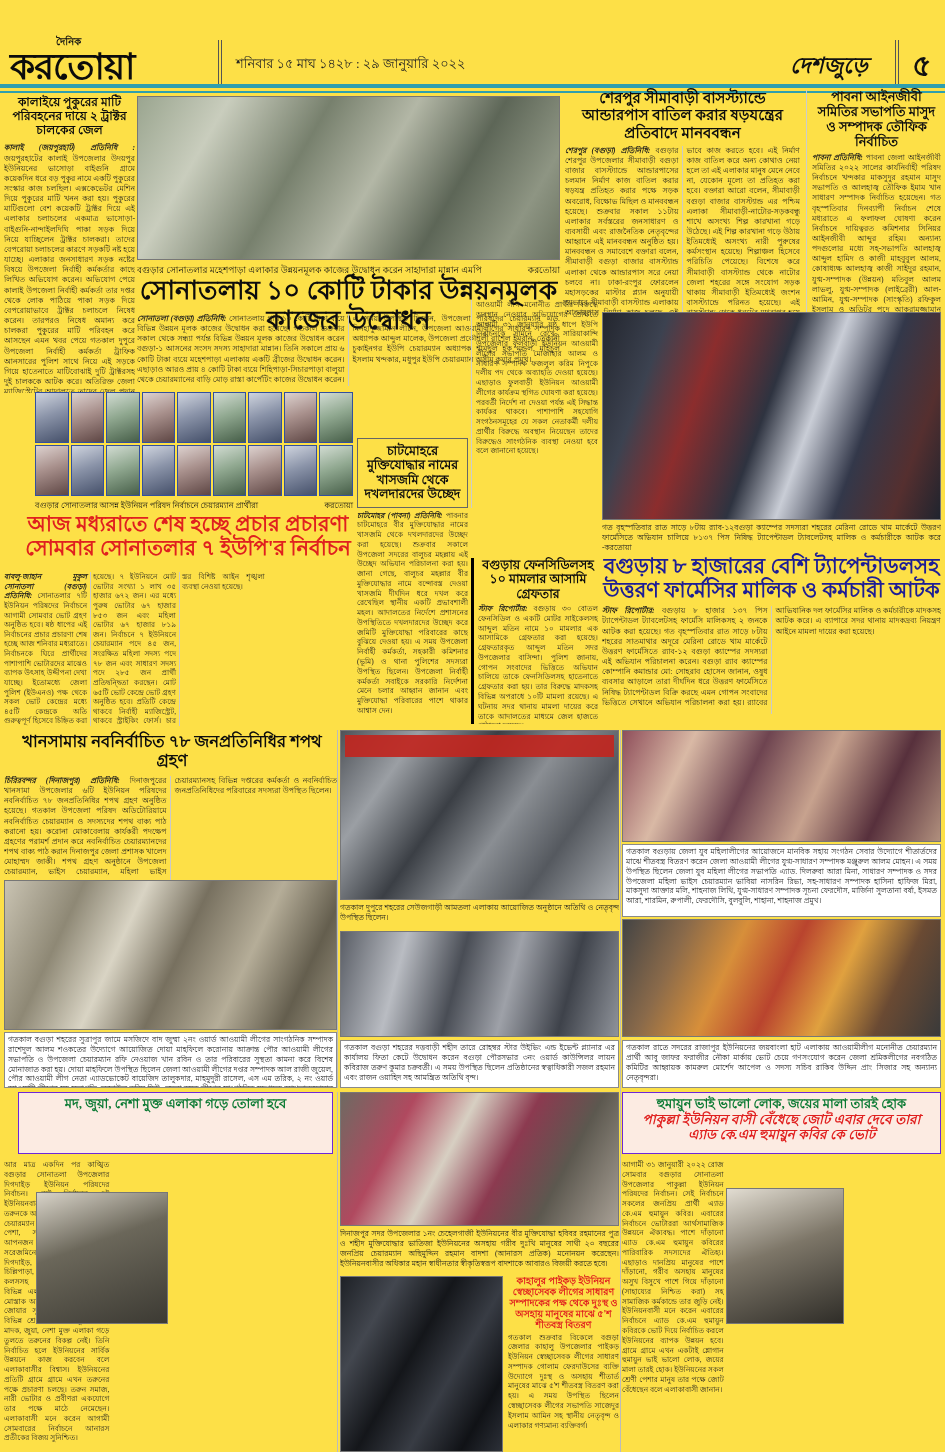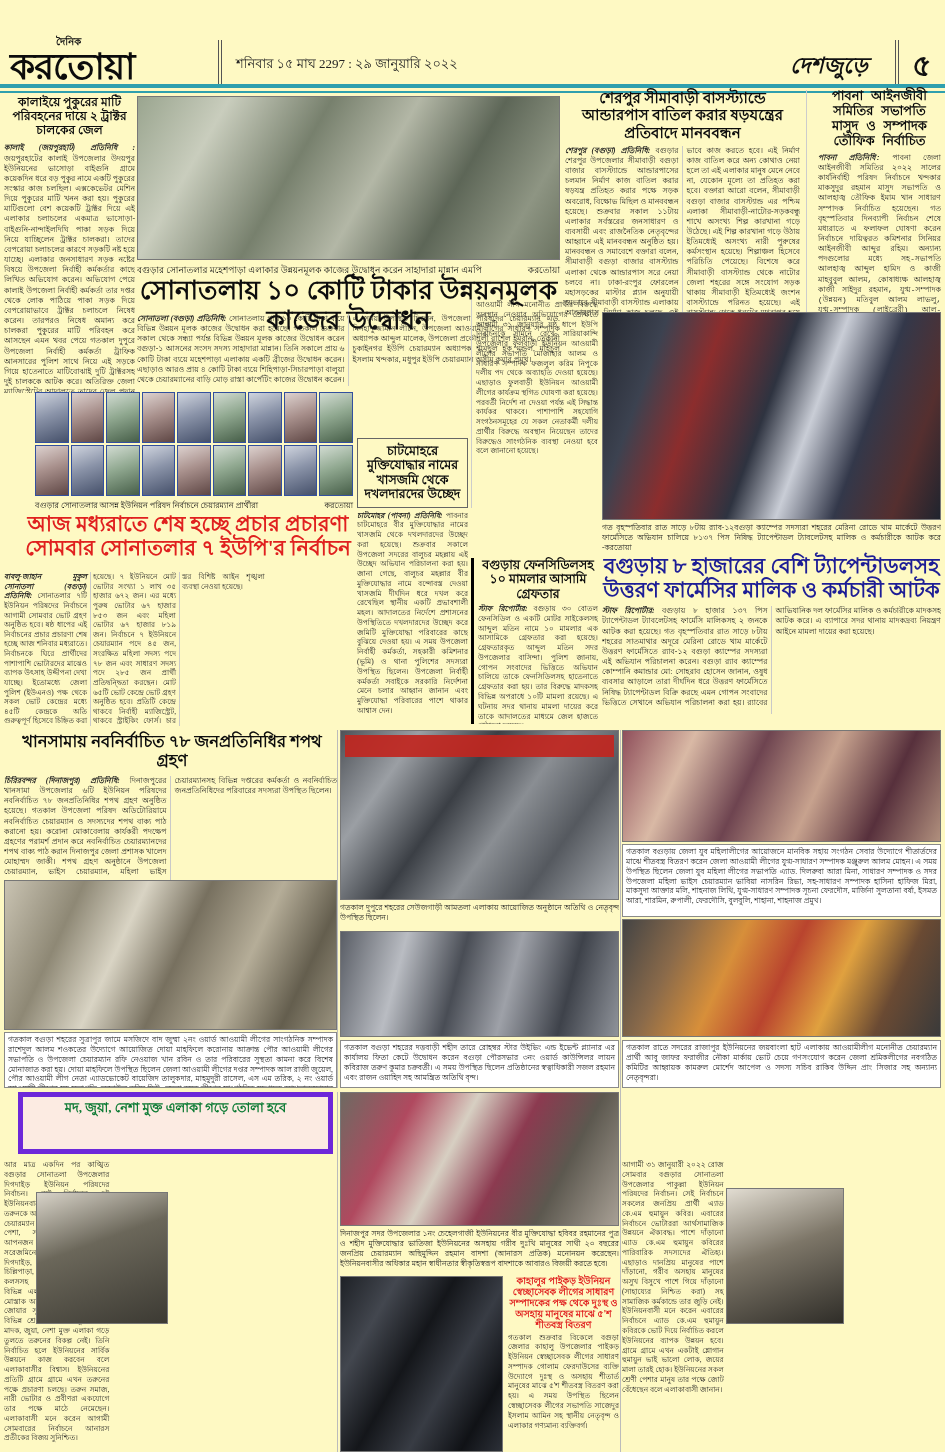--- a/index.html
+++ b/index.html
@@ -1,19 +1,19 @@
 <!DOCTYPE html>
 <html><head>
 <meta charset="utf-8">
 <style>
   * { margin:0; padding:0; box-sizing:border-box; }
   html,body { background:#e8e8e8; }
   .page {
     position:relative; width:945px; height:1452px; margin:0 auto;
-    background:#fef9c3; overflow:hidden;
+    background:#fde047; overflow:hidden;
     font-family:"Liberation Serif", serif; color:#111;
   }
   .abs { position:absolute; }
   
   .masthead-title { font-size:36px; font-weight:900; letter-spacing:-1px; line-height:1; color:#0c0c0c; }
   .masthead-daily { font-size:10px; font-weight:bold; display:block; margin-left:46px; margin-bottom:-2px; }
   .hdr-divider { border-left:1px solid #555; border-right:1px solid #555; width:4px; height:44px; }
   .dateline { font-size:13px; color:#222; }
   .section-name { font-size:22px; font-weight:bold; font-style:italic; }
   .page-num { font-size:30px; font-weight:bold; }
@@ -48,34 +48,34 @@
   .ph-night { background:linear-gradient(120deg,#1e2126 0%,#43474f 22%,#14161a 44%,#383c44 64%,#101216 84%,#2c3038 100%); }
   .ph-portrait1 { background:linear-gradient(160deg,#d8d3c8 0%,#6b6t5a 40%,#3c3a33 100%); background:linear-gradient(160deg,#d8d3c8 0%,#6b675a 40%,#3c3a33 100%); }
   .ph-portrait2 { background:linear-gradient(160deg,#e2ddd2 0%,#7d7668 45%,#2f2d28 100%); }
   .banner-red { position:absolute; top:4px; left:4px; right:4px; height:22px; background:#c0261f; opacity:.92; }
   
   .strip { display:grid; grid-template-columns:repeat(9,1fr); grid-template-rows:repeat(2,1fr); gap:2px; }
   .head-cell { border:1px solid #33509e; background:linear-gradient(160deg,#cfd4de 0%,#8a93a8 45%,#45506a 100%); }
   .head-cell:nth-child(2n) { background:linear-gradient(160deg,#ddd2cf 0%,#a8908c 45%,#5e4644 100%); }
   .head-cell:nth-child(3n) { background:linear-gradient(160deg,#d2dcd2 0%,#90a890 45%,#465e48 100%); }
   
-  .promo-box { background:#fcebe2; border:5px solid #6d28d9; padding:4px 6px; text-align:center; }
+  .promo-box { background:#fcebe2; border:1px solid #6d28d9; padding:4px 6px; text-align:center; }
   .thinline { background:#bbb; }
 </style>
 </head>
 <body>
 
 <div class="page">
 
   <div class="abs" style="left:10px; top:34px;">
     <span class="masthead-daily">দৈনিক</span>
     <span class="masthead-title">করতোয়া</span>
   </div>
   <div class="abs hdr-divider" style="left:218px; top:40px;"></div>
-  <div class="abs dateline" style="left:236px; top:54px;">শনিবার ১৫ মাঘ 2297 : ২৯ জানুয়ারি ২০২২</div>
+  <div class="abs dateline" style="left:236px; top:54px;">শনিবার ১৫ মাঘ ১৪২৮ : ২৯ জানুয়ারি ২০২২</div>
   <div class="abs section-name" style="left:790px; top:48px;">দেশজুড়ে</div>
   <div class="abs hdr-divider" style="left:895px; top:40px;"></div>
   <div class="abs page-num" style="left:912px; top:42px;">৫</div>
   <div class="abs rule-teal-thick" style="left:0; top:84px; width:945px;"></div>
   <div class="abs rule-teal-thin" style="left:0; top:91px; width:945px;"></div>
 
   <div class="abs" style="left:4px; top:96px; width:131px; height:292px;">
     <div class="hl" style="font-size:12px; margin-bottom:6px;">কালাইয়ে পুকুরের মাটি পরিবহনের দায়ে ২ ট্রাক্টর চালকের জেল</div>
     <div class="bodytxt" style="height:250px;">
       <span class="byl">কালাই (জয়পুরহাট) প্রতিনিধি :</span>
@@ -90,21 +90,21 @@
   </div>
 
   <div class="abs" style="left:565px; top:90px; width:235px;">
     <div class="hl" style="font-size:15px; margin-bottom:4px;">শেরপুর সীমাবাড়ী বাসস্ট্যান্ডে আন্ডারপাস বাতিল করার ষড়যন্ত্রের প্রতিবাদে মানববন্ধন</div>
     <div class="bodytxt cols2" style="height:178px;">
       <span class="byl">শেরপুর (বগুড়া) প্রতিনিধি:</span>
       <span>বগুড়ার শেরপুর উপজেলার সীমাবাড়ী বগুড়া বাজার বাসস্ট্যান্ডে আন্ডারপাসের চলমান নির্মাণ কাজ বাতিল করার ষড়যন্ত্র প্রতিহত করার পক্ষে সড়ক অবরোধ, বিক্ষোভ মিছিল ও মানববন্ধন হয়েছে। শুক্রবার সকাল ১১টায় এলাকার সর্বস্তরের জনসাধারণ ও ব্যবসায়ী এবং রাজনৈতিক নেতৃবৃন্দের আহ্বানে এই মানববন্ধন অনুষ্ঠিত হয়। মানববন্ধন ও সমাবেশে বক্তারা বলেন, সীমাবাড়ী বগুড়া বাজার বাসস্ট্যান্ড এলাকা থেকে আন্ডারপাস সরে নেয়া চলবে না। ঢাকা-রংপুর ফোরলেন মহাসড়কের মাস্টার প্ল্যান অনুযায়ী যেভাবে সীমাবাড়ী বাসস্ট্যান্ড এলাকায় আন্ডারপাস নির্মাণ কাজ চলছে, ওই ভাবে কাজ করতে হবে। এই নির্মাণ কাজ বাতিল করে অন্য কোথাও নেয়া হলে তা এই এলাকার মানুষ মেনে নেবে না, যেকোন মূল্যে তা প্রতিহত করা হবে। বক্তারা আরো বলেন, সীমাবাড়ী বগুড়া বাজার বাসস্ট্যান্ড এর পশ্চিম এলাকা সীমাবাড়ী-নাটোর-সড়কবন্ধু শাখে অসংখ্য শিল্প কারখানা গড়ে উঠেছে। এই শিল্প কারখানা গড়ে উঠায় ইতিমধ্যেই অসংখ্য নারী পুরুষের কর্মসংস্থান হয়েছে। শিল্পাঞ্চল হিসেবে পরিচিতি পেয়েছে। বিশেষে করে সীমাবাড়ী বাসস্ট্যান্ড থেকে নাটোর জেলা শহরের সঙ্গে সংযোগ সড়ক থাকায় সীমাবাড়ী ইতিমধ্যেই জংশন বাসস্ট্যান্ডে পরিনত হয়েছে। এই বাসস্ট্যান্ড থেকে ধুনটের মথুরাপুর হয়ে সিরাজগঞ্জের কাজিপুর, সিরাজগঞ্জ হয়ে রাজধানী ঢাকাসহ বিভিন্ন জেলা শহরের যাতায়াত করা যায়। বর্তমানে সীমাবাড়ী বাসস্ট্যান্ড একটি গুরুত্বপূর্ণস্থানে পরিনত হয়েছে। এলাকার গুরুত্ব বুঝেই মাস্টারপ্ল্যানে আন্ডারপাস রাখা হয়েছে।</span>
     </div>
   </div>
 
-  <div class="abs" style="left:806px; top:90px; width:135px; border-left:1px solid #ccc; padding-left:11px;font-family:Liberation Mono, monospace;">
+  <div class="abs" style="left:806px; top:90px; width:135px; border-left:1px solid #ccc; padding-left:5px;">
     <div class="hl" style="font-size:13px; margin-bottom:3px;">পাবনা আইনজীবী সমিতির সভাপতি মাসুদ ও সম্পাদক তৌফিক নির্বাচিত</div>
     <div class="bodytxt" style="height:172px;">
       <span class="byl">পাবনা প্রতিনিধি:</span>
       <span>পাবনা জেলা আইনজীবী সমিতির ২০২২ সালের কার্যনির্বাহী পরিষদ নির্বাচনে খন্দকার মাকসুদুর রহমান মাসুদ সভাপতি ও আলহাজ্ব তৌফিক ইমাম খান সাধারণ সম্পাদক নির্বাচিত হয়েছেন। গত বৃহস্পতিবার দিনব্যাপী নির্বাচন শেষে মধ্যরাতে এ ফলাফল ঘোষণা করেন নির্বাচনে দায়িত্বরত কমিশনার সিনিয়র আইনজীবী আব্দুর রহিম। অন্যান্য পদগুলোর মধ্যে সহ-সভাপতি আলহাজ্ব আব্দুল হামিদ ও কাজী মাহবুবুল আলম, কোষাধ্যক্ষ আলহাজ্ব কাজী সাইদুর রহমান, যুগ্ম-সম্পাদক (উন্নয়ন) মতিবুল আলম লাভলু, যুগ্ম-সম্পাদক (লাইব্রেরী) আল-আমিন, যুগ্ম-সম্পাদক (সাংস্কৃতি) রফিকুল ইসলাম ও অডিটর পদে আকরামুজ্জামান মামুন নির্বাচিত হয়েছেন। কার্যকরী সদস্য পদে নির্বাচিত হয়েছেন মৌসুমী আক্তার, কাউসার আহমেদ কাজল, সাইফুল ইসলাম ও আশরাফুজ্জামান ব্রিপ।</span>
     </div>
   </div>
 
   <div class="abs hl" style="left:137px; top:276px; width:423px; font-size:26px;">সোনাতলায় ১০ কোটি টাকার উন্নয়নমূলক কাজের উদ্বোধন</div>
   <div class="abs bodytxt cols2" style="left:137px; top:314px; width:423px; height:72px;">
     <span class="byl">সোনাতলা (বগুড়া) প্রতিনিধি:</span>
@@ -204,20 +204,24 @@
   <div class="abs ph ph-portrait1" style="left:36px; top:1192px; width:132px; height:132px;"></div>
 
   <div class="abs ph ph-woman" style="left:340px; top:1092px; width:279px; height:134px;"></div>
   <div class="abs caption" style="left:340px; top:1229px; width:279px; height:42px;">দিনাজপুর সদর উপজেলার ১নং চেহেলগাজী ইউনিয়নের বীর মুক্তিযোদ্ধা হবিবর রহমানের পুত্র ও শহীদ মুক্তিযোদ্ধার ভাতিজা ইউনিয়নের অসহায় গরীব দুঃখি মানুষের সাথী ২০ বছরের জনপ্রিয় চেয়ারম্যান অছিমুদ্দিন রহমান বাদশা (আনারস প্রতিক) মনোনয়ন করেছেন। ইউনিয়নবাসীর অধিকার মহান স্বাধীনতার স্বীকৃতিস্বরূপ বাদশাকে আবারও বিজয়ী করতে হবে।</div>
   <div class="abs ph ph-night" style="left:340px; top:1276px; width:163px; height:176px;"></div>
   <div class="abs" style="left:508px; top:1276px; width:111px;">
     <div class="hl hl-red" style="font-size:9.5px; margin-bottom:2px;">কাহালুর পাইকড় ইউনিয়ন স্বেচ্ছাসেবক লীগের সাধারণ সম্পাদকের পক্ষ থেকে দুঃস্থ ও অসহায় মানুষের মাঝে ৫'শ শীতবস্ত্র বিতরণ</div>
     <div class="bodytxt" style="height:118px; font-size:7.4px;">গতকাল শুক্রবার বিকেলে বগুড়া জেলার কাহালু উপজেলার পাইকড় ইউনিয়ন স্বেচ্ছাসেবক লীগের সাধারণ সম্পাদক গোলাম ফেরদাউসের ব্যক্তি উদ্যোগে দুঃস্থ ও অসহায় শীতার্ত মানুষের মাঝে ৫'শ শীতবস্ত্র বিতরণ করা হয়। এ সময় উপস্থিত ছিলেন স্বেচ্ছাসেবক লীগের সভাপতি সাজেদুর ইসলাম আমিন সহ স্থানীয় নেতৃবৃন্দ ও এলাকার গণ্যমান্য ব্যক্তিবর্গ।</div>
   </div>
 
+  <div class="abs promo-box" style="left:622px; top:1092px; width:319px; height:62px;">
+    <div class="hl hl-green" style="font-size:13px;">হুমায়ুন ভাই ভালো লোক, জয়ের মালা তারই হোক</div>
+    <div class="hl hl-red" style="font-size:13.5px; font-style:italic;">পাকুল্লা ইউনিয়ন বাসী বেঁধেছে জোট এবার দেবে তারা এ্যাড কে.এম হুমায়ুন কবির কে ভোট</div>
+  </div>
   <div class="abs bodytxt cols3" style="left:622px; top:1160px; width:319px; height:290px; font-size:7.4px;">আগামী ৩১ জানুয়ারী ২০২২ রোজ সোমবার বগুড়ার সোনাতলা উপজেলার পাকুল্লা ইউনিয়ন পরিষদের নির্বাচন। সেই নির্বাচনে সকলের জনপ্রিয় প্রার্থী এ্যাড কে.এম হুমায়ুন কবির। এবারের নির্বাচনে ভোটাররা আর্থসামাজিক উন্নয়নে ঐক্যবদ্ধ। পাশে দাঁড়ানো এ্যাড কে.এম হুমায়ুন কবিরের পারিবারিক সদস্যদের ঐতিহ্য। এছাড়াও দানপ্রিয় মানুষের পাশে দাঁড়ানো, গরীব অসহায় মানুষের অসুখ বিসুখে পাশে গিয়ে দাঁড়ানো (সাহায্যের নিশ্চিত করা) সহ সামাজিক কর্মকান্ডে তার জুড়ি নেই। ইউনিয়নবাসী মনে করেন এবারের নির্বাচনে এ্যাড কে.এম হুমায়ুন কবিরকে ভোট দিয়ে নির্বাচিত করলে ইউনিয়নের ব্যাপক উন্নয়ন হবে। গ্রামে গ্রামে এখন একটাই শ্লোগান হুমায়ুন ভাই ভালো লোক, জয়ের মালা তারই হোক। ইউনিয়নের সকল শ্রেণী পেশার মানুষ তার পক্ষে জোট বেঁধেছেন বলে এলাকাবাসী জানান।</div>
   <div class="abs ph ph-portrait2" style="left:726px; top:1188px; width:118px; height:136px;"></div>
 
   <div class="abs thinline" style="left:337px; top:730px; width:1px; height:358px;"></div>
   <div class="abs thinline" style="left:620px; top:730px; width:1px; height:722px;"></div>
   <div class="abs thinline" style="left:337px; top:1092px; width:1px; height:360px;"></div>
 
 </div>
 
 </body></html>

